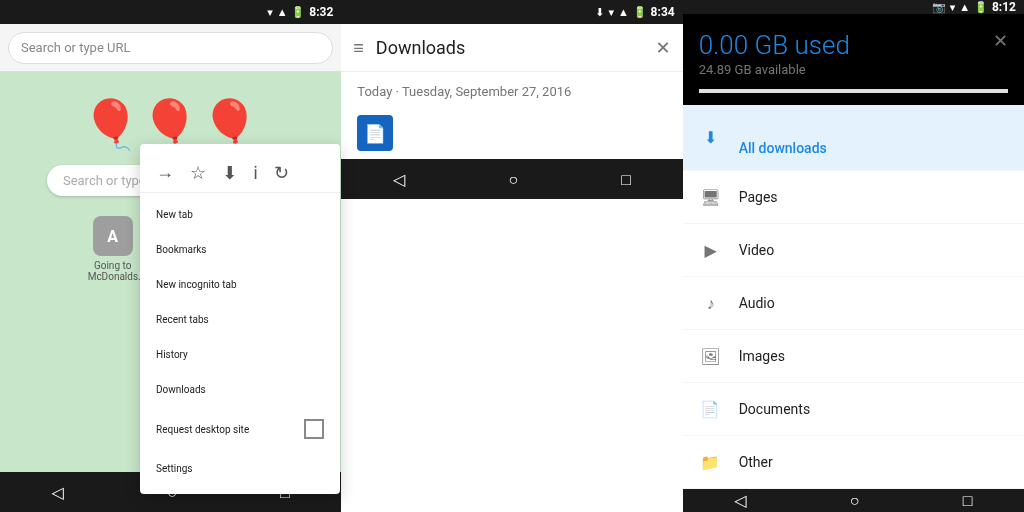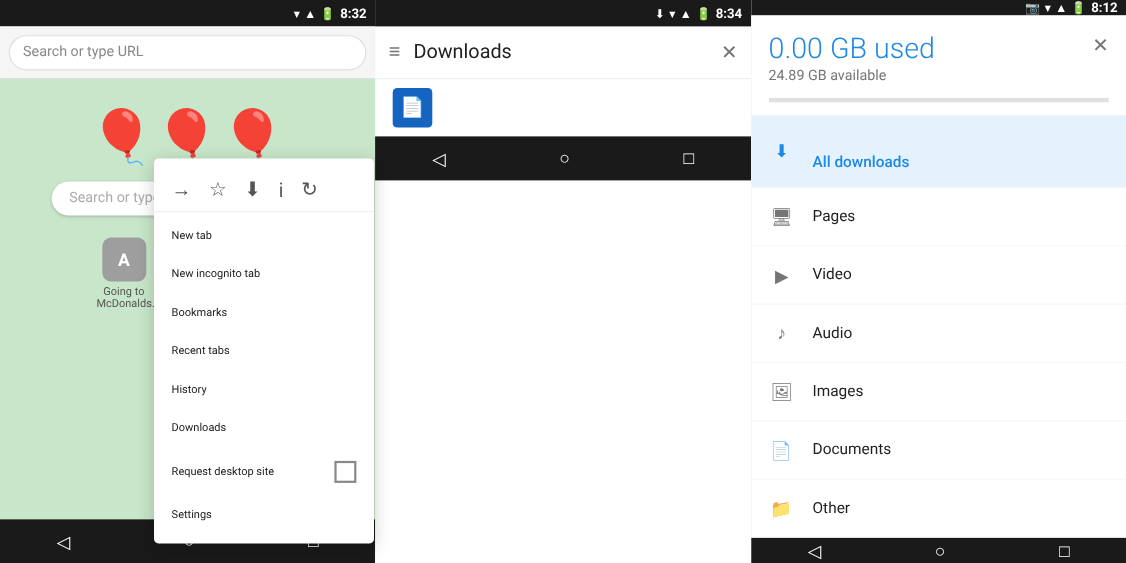--- a/index.html
+++ b/index.html
@@ -246,22 +246,23 @@
       display: flex;
       gap: 8px;
     }
 
     
     .panel3 {
       background: #e0e0e0;
     }
 
     .storage-header {
-      background: #ffffff;
+      background: #000000;
       padding: 16px 16px 0;
+      text-decoration: underline;
     }
 
     .storage-used {
       font-size: 26px;
       font-weight: 300;
       color: #1e88e5;
     }
 
     .storage-available {
       font-size: 13px;
@@ -387,24 +388,24 @@
         <span class="menu-toolbar-icon">→</span>
         <span class="menu-toolbar-icon">☆</span>
         <span class="menu-toolbar-icon">⬇</span>
         <span class="menu-toolbar-icon">ℹ</span>
         <span class="menu-toolbar-icon">↻</span>
       </div>
       <div class="menu-item">
         <span>New tab</span>
       </div>
       <div class="menu-item">
+        <span>Bookmarks</span>
+      </div>
+      <div class="menu-item">
         <span>New incognito tab</span>
-      </div>
-      <div class="menu-item">
-        <span>Bookmarks</span>
       </div>
       <div class="menu-item">
         <span>Recent tabs</span>
       </div>
       <div class="menu-item">
         <span>History</span>
       </div>
       <div class="menu-item">
         <span>Downloads</span>
       </div>
@@ -436,20 +437,23 @@
     </div>
     <span class="time">8:34</span>
   </div>
 
   <div class="downloads-header">
     <span class="hamburger">≡</span>
     <span class="downloads-title">Downloads</span>
     <span class="close-x">✕</span>
   </div>
 
+  <div class="date-section">
+    <span>Today · Tuesday, September 27, 2016</span>
+  </div>
 
   <div class="download-item">
     <div class="file-icon">
       <span>📄</span>
     </div>
   </div>
 
   <div class="bottom-nav">
     <span class="nav-btn">◁</span>
     <span class="nav-btn">○</span>

